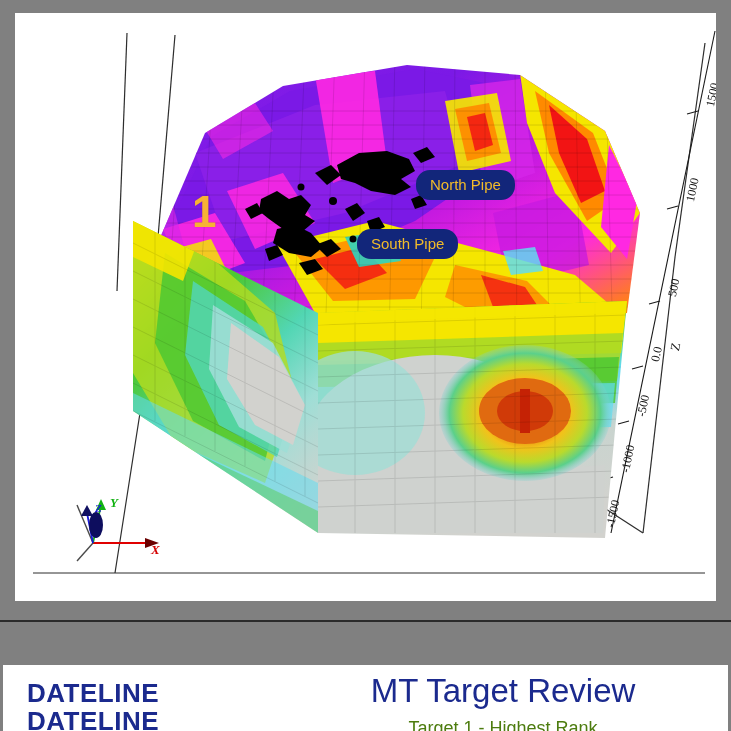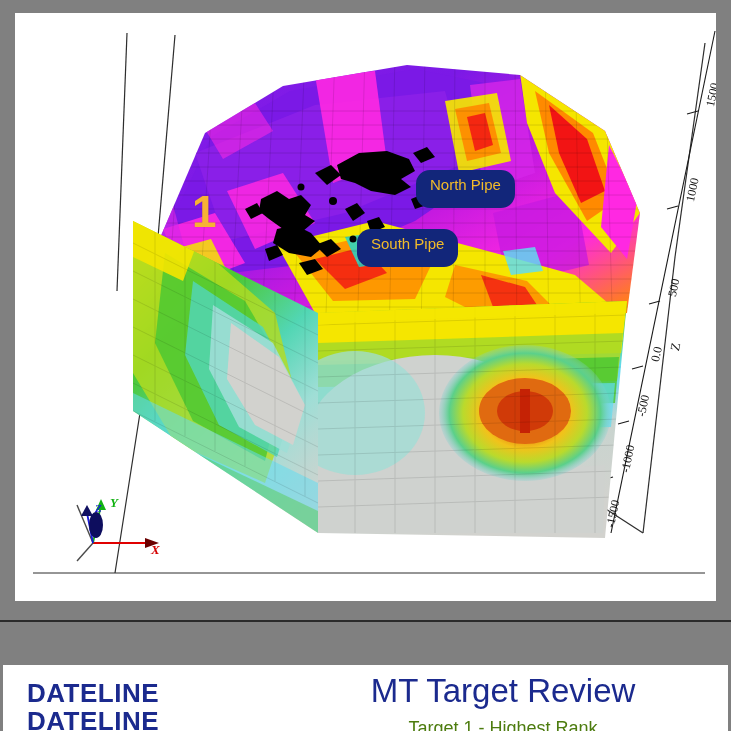--- a/index.html
+++ b/index.html
@@ -35,21 +35,21 @@
   .title-main{color:#1b2a8e;font-size:33px;line-height:40px;font-family:"Liberation Sans",sans-serif;}
   .title-sub{color:#4d7c0f;font-size:18px;line-height:34px;font-family:Liberation Sans, sans-serif;}
 
   
   #model-svg{position:absolute;left:0;top:0;width:701px;height:588px;}
 
   
   .pill{
     position:absolute;background:#12267a;border-radius:14px;
     color:#f2bb2a;font-size:15px;line-height:15px;
-    padding:7px 14px 16px 14px;white-space:nowrap;
+    padding:7px 14px 8px 14px;white-space:nowrap;
     font-family:"Liberation Sans",sans-serif;
   }
   #pill-north{left:401px;top:157px;}
   #pill-south{left:342px;top:216px;text-align:right;}
 
   
   #target-number{
     position:absolute;left:177px;top:177px;
     color:#f7b233;font-size:44px;line-height:44px;font-weight:bold;
     font-family:"Liberation Sans",sans-serif;

